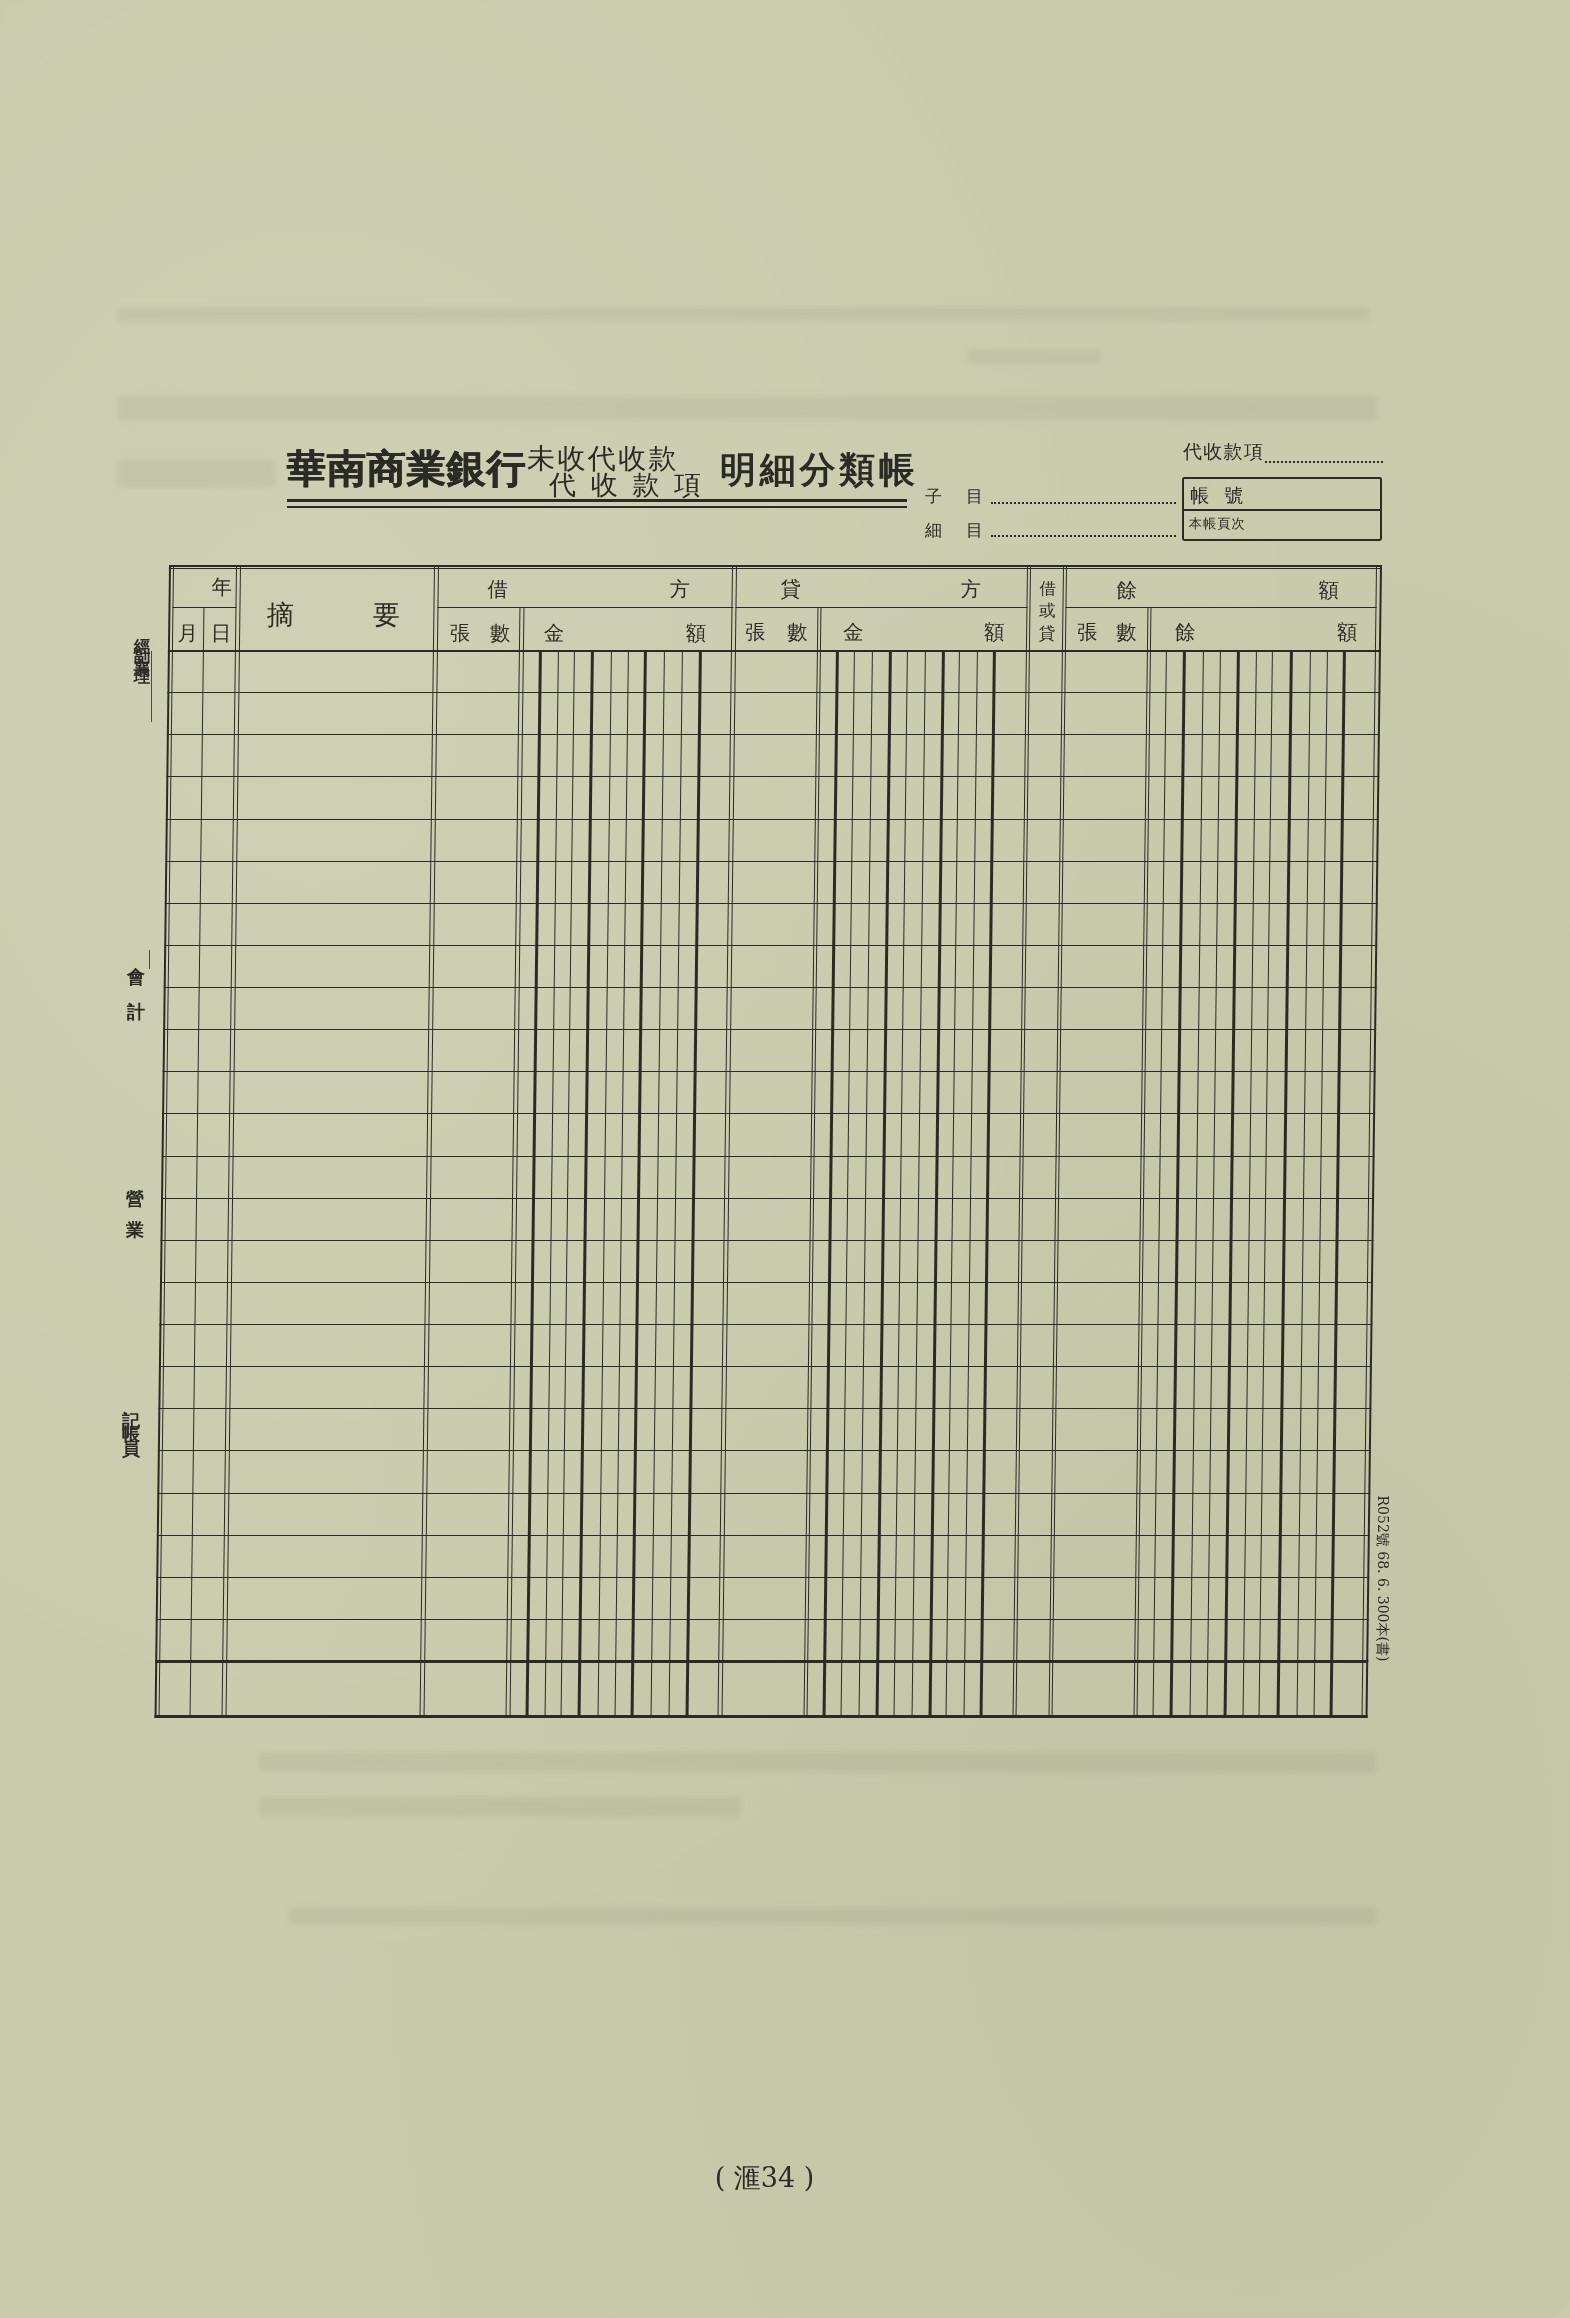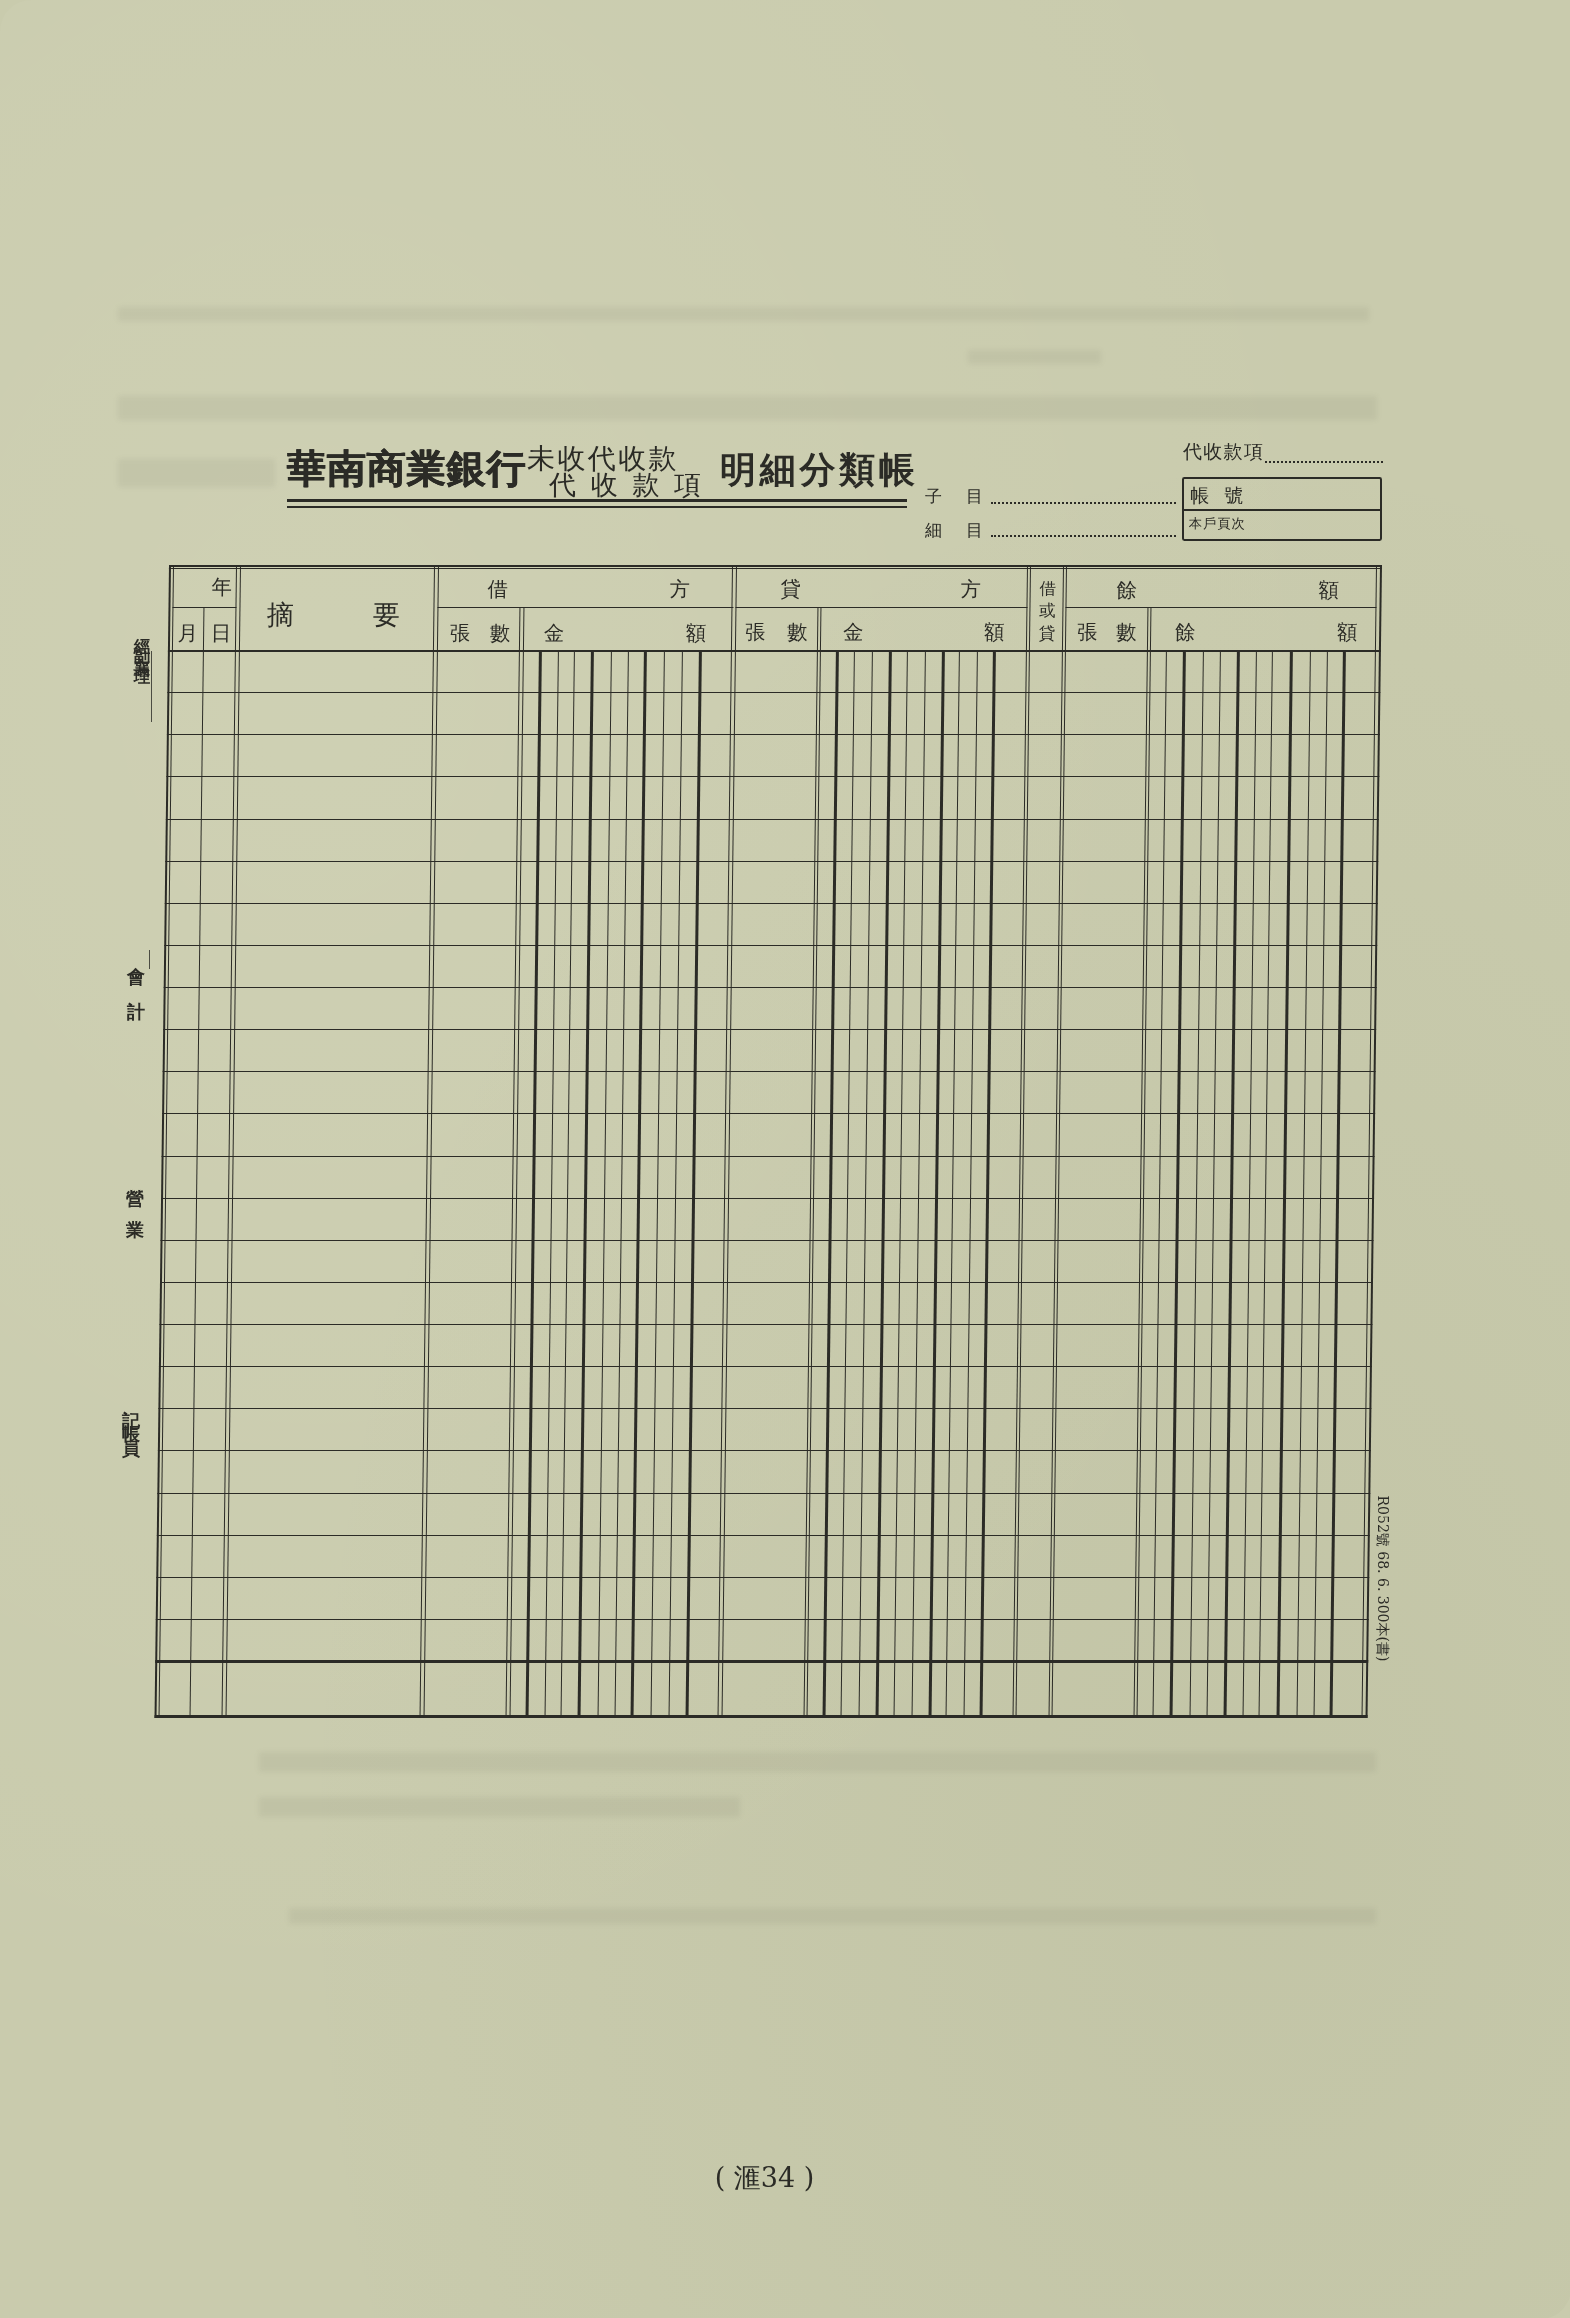--- a/index.html
+++ b/index.html
@@ -85,21 +85,21 @@
   <div class="small-lbl" style="left:925px;top:487px;">子</div>
   <div class="small-lbl" style="left:966px;top:487px;">目</div>
   <div class="dots" style="left:991px;top:502px;width:185px;"></div>
   <div class="small-lbl" style="left:925px;top:521px;">細</div>
   <div class="small-lbl" style="left:966px;top:521px;">目</div>
   <div class="dots" style="left:991px;top:535px;width:185px;"></div>
 
   <div class="acct-box">
     <div class="acct-no">帳號</div>
     <div class="acct-divider"></div>
-    <div class="acct-page">本戶頁次</div>
+    <div class="acct-page">本帳頁次</div>
   </div>
 
   <div class="vtext" style="left:133px;top:625px;font-size:16.5px;letter-spacing:9.8px;">經副襄理</div>
   <div class="mline" style="left:151px;top:651px;height:71px;"></div>
   <div class="vtext" style="left:127px;top:952px;font-size:18px;letter-spacing:35px;">會計</div>
   <div class="mline" style="left:149px;top:950px;height:19px;"></div>
   <div class="vtext" style="left:126px;top:1174px;font-size:18px;letter-spacing:31px;">營業</div>
   <div class="vtext" style="left:122px;top:1396px;font-size:18px;letter-spacing:15px;">記帳員</div>
 
   <div class="ledger">

